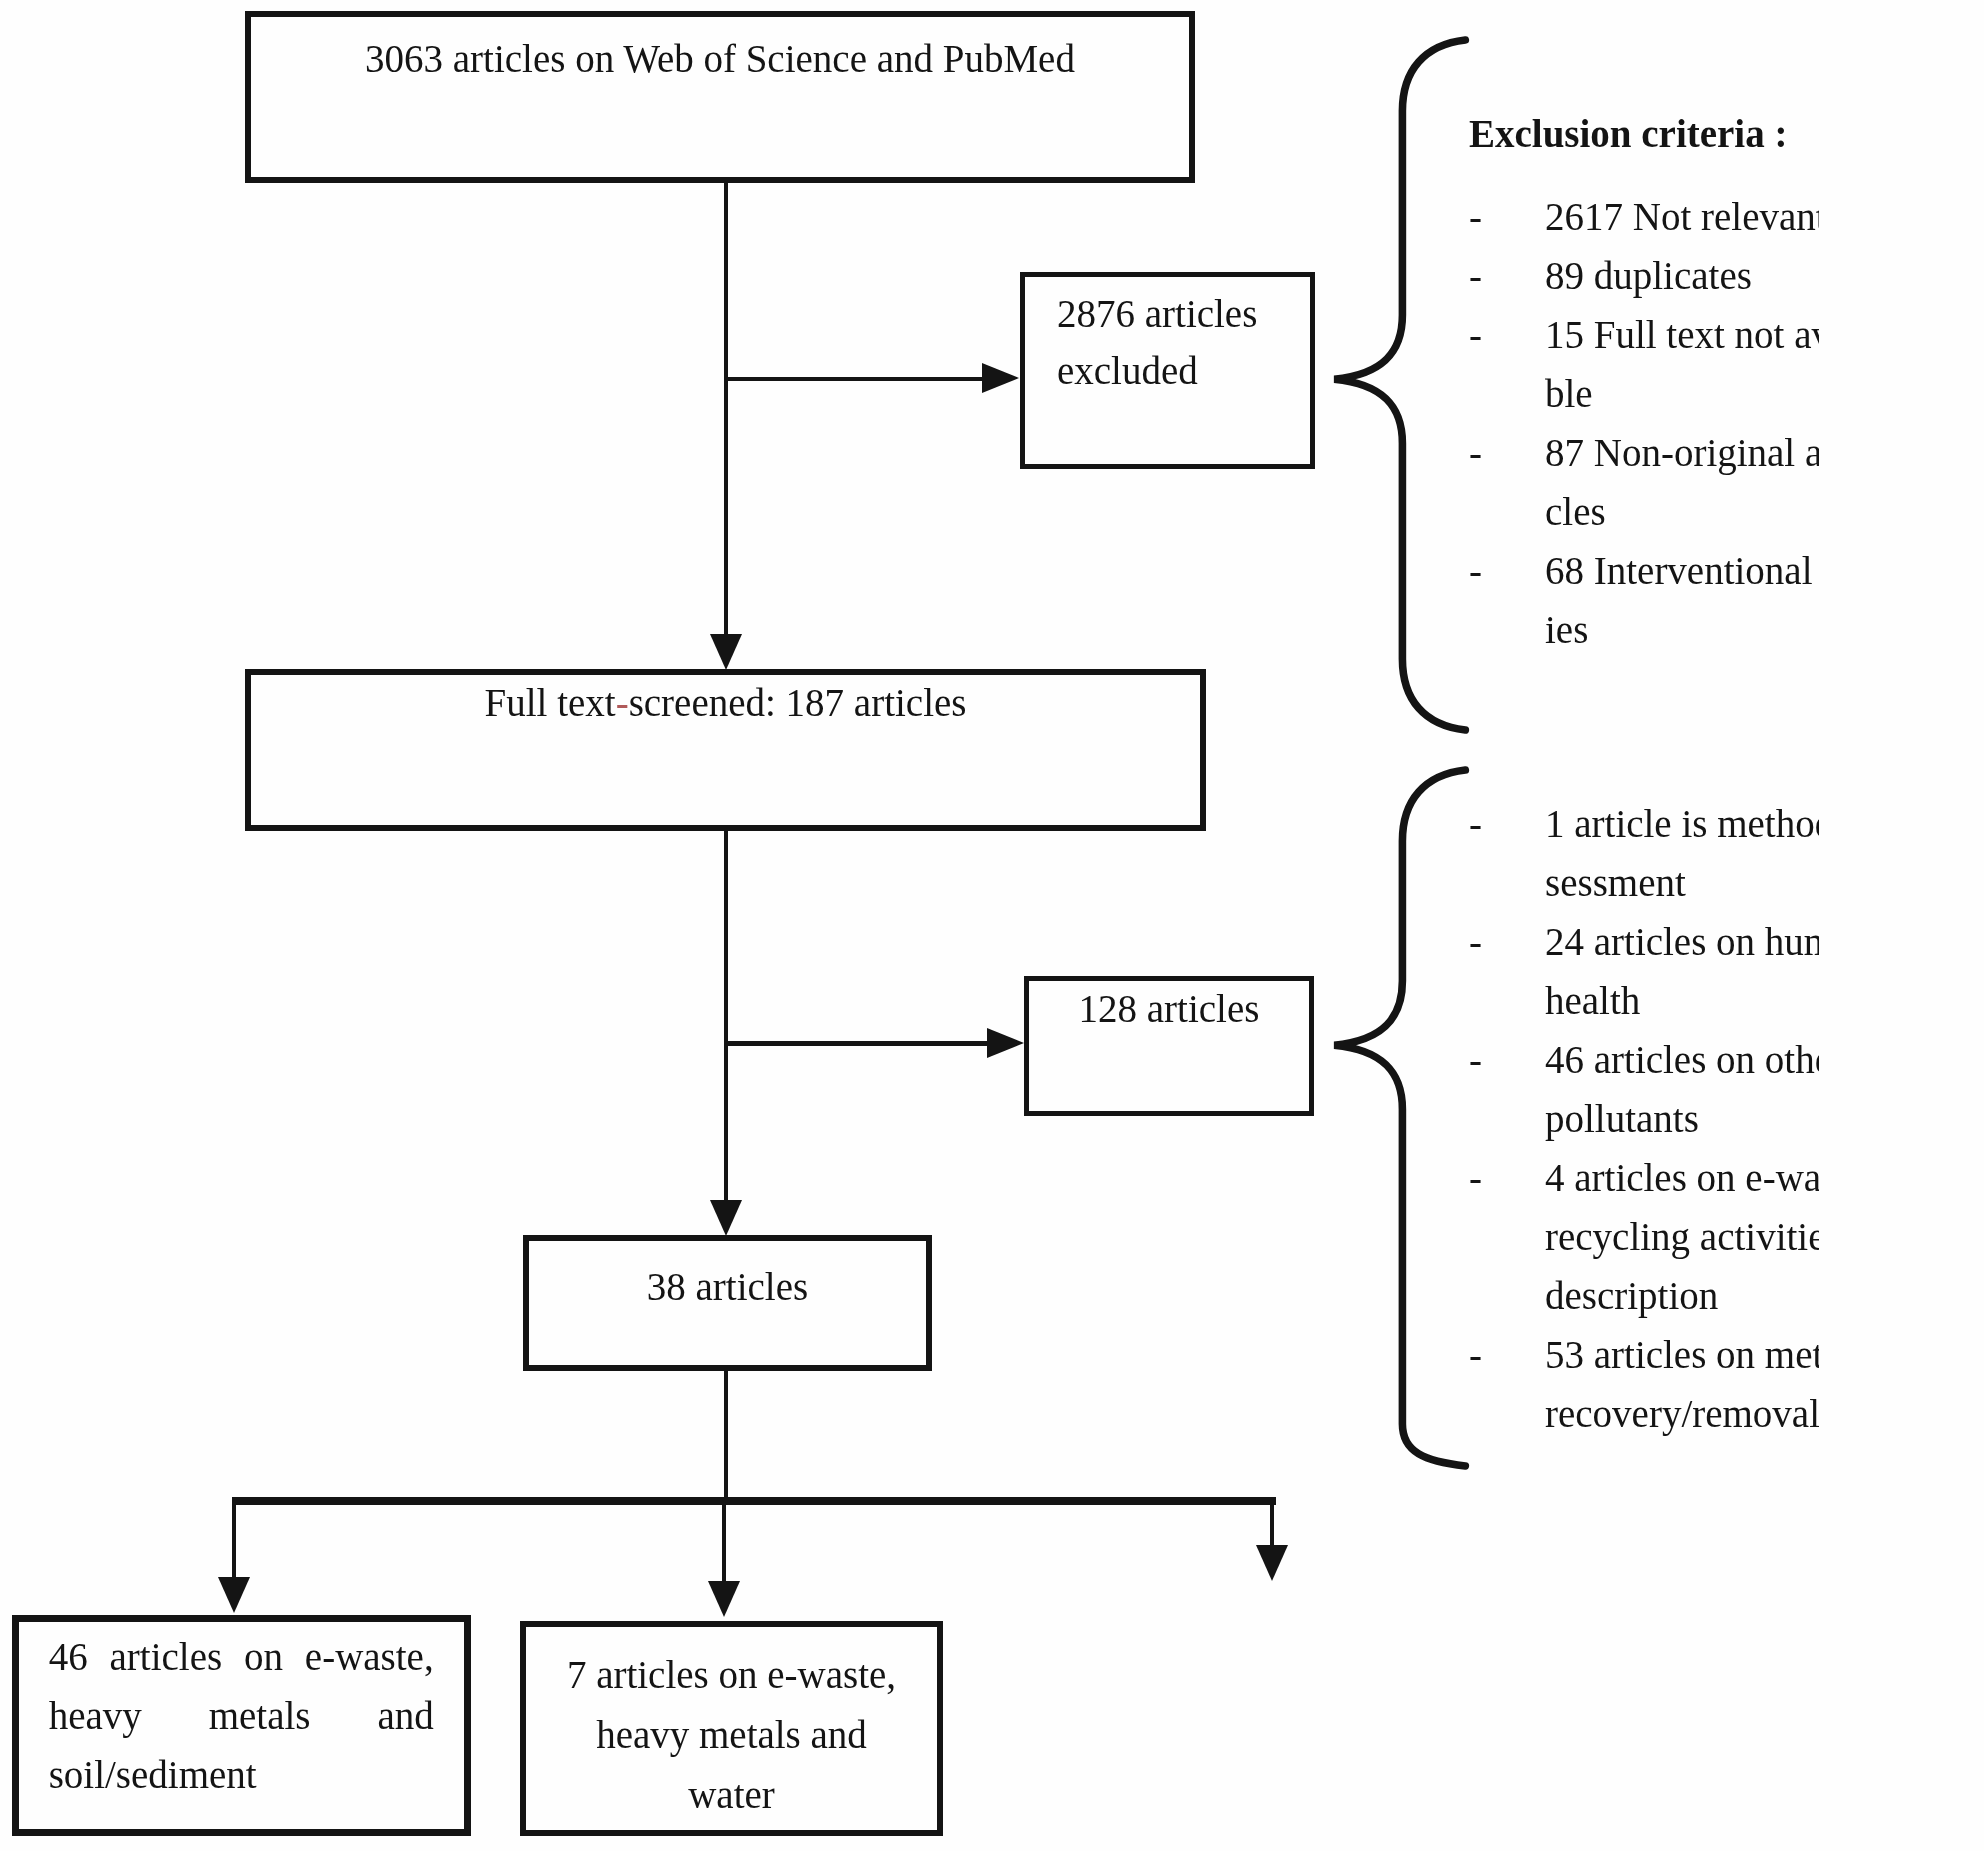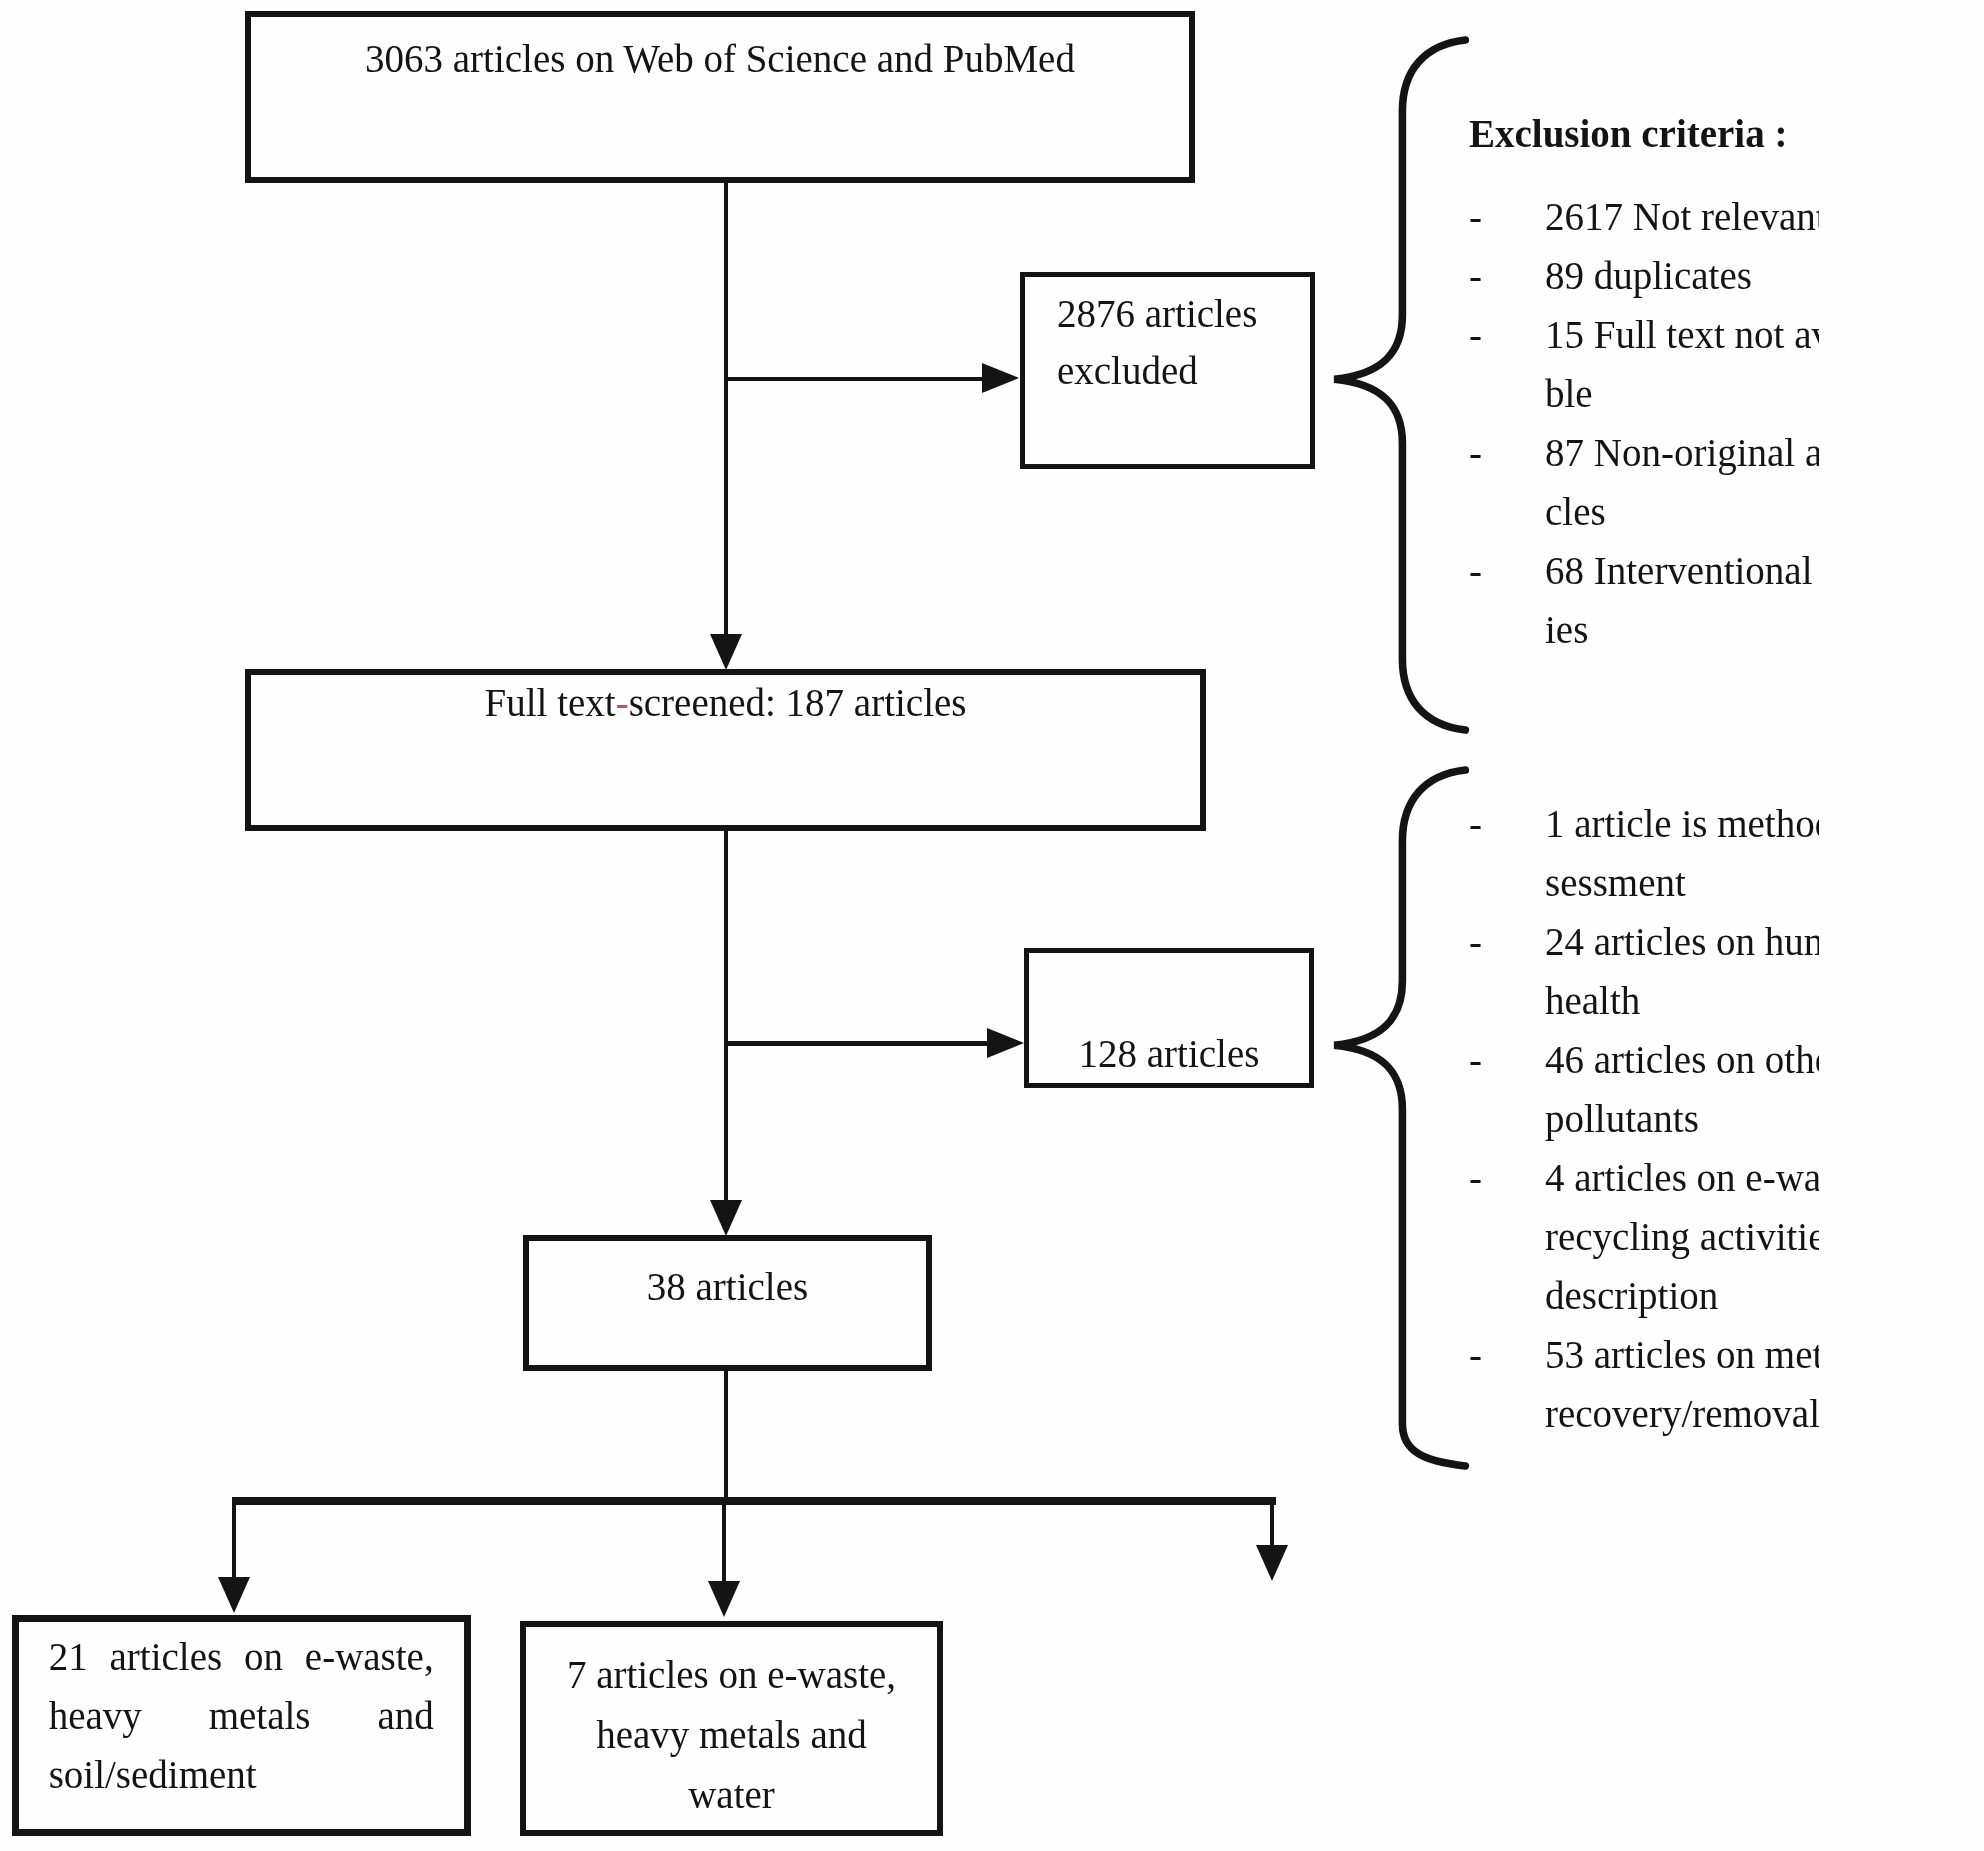--- a/index.html
+++ b/index.html
@@ -84,21 +84,21 @@
   <div class="node" style="left:245px;top:669px;width:961px;height:162px;">
     <div class="txt center"><span>Full text</span><span class="hyphen-red">-</span><span>screened: 187 articles</span></div>
   </div>
 
   <div class="vline" style="left:724px;top:830px;height:373px;"></div>
   <div class="arrow-down" style="left:710px;top:1200px;"></div>
 
   <div class="hline" style="left:724px;top:1041px;width:266px;height:5.3px;"></div>
   <div class="arrow-right" style="left:987px;top:1028px;"></div>
 
-  <div class="node" style="left:1024px;top:948px;width:290px;height:140px;border-width:5.8px;display:flex;align-items:flex-end;justify-content:center;">
+  <div class="node" style="left:1024px;top:976px;width:290px;height:140px;border-width:5.8px;display:flex;align-items:flex-start;justify-content:center;">
     <div class="txt center">128 articles</div>
   </div>
 
   <svg class="brace" style="left:1308px;top:759px;" width="169" height="718" viewBox="0 0 290 1230">
     <path d="M 270 18 C 200 26 162 70 162 140 L 162 380 C 162 442 130 482 45 490 C 130 498 162 538 162 600 L 162 1140 C 162 1188 200 1204 270 1212" fill="none" stroke="#141414" stroke-width="13" stroke-linecap="round"></path>
   </svg>
 
   <div class="list" style="left:1469px;top:794px;">
     <div class="list-item">
       <span class="bullet">-</span>
@@ -139,21 +139,21 @@
   <div class="vline" style="left:232px;top:1500px;height:79px;"></div>
   <div class="arrow-down" style="left:218px;top:1577px;"></div>
 
   <div class="vline" style="left:722px;top:1504px;height:79px;"></div>
   <div class="arrow-down" style="left:708px;top:1581px;"></div>
 
   <div class="vline" style="left:1270px;top:1500px;height:47px;"></div>
   <div class="arrow-down" style="left:1256px;top:1545px;"></div>
 
   <div class="node" style="left:11.7px;top:1615px;width:459px;height:221px;border-width:7px;padding:4.7px 30px 0 30px;line-height:59px;">
-    <div class="jline">21 articles on e-waste,</div>
+    <div class="jline">46 articles on e-waste,</div>
     <div class="jline">heavy metals and</div>
     <div>soil/sediment</div>
   </div>
 
   <div class="node" style="left:520px;top:1621px;width:423px;height:215px;padding-top:17.5px;line-height:60px;">
     <div class="txt center">7 articles on e-waste,
 heavy metals and
 water</div>
   </div>
 

